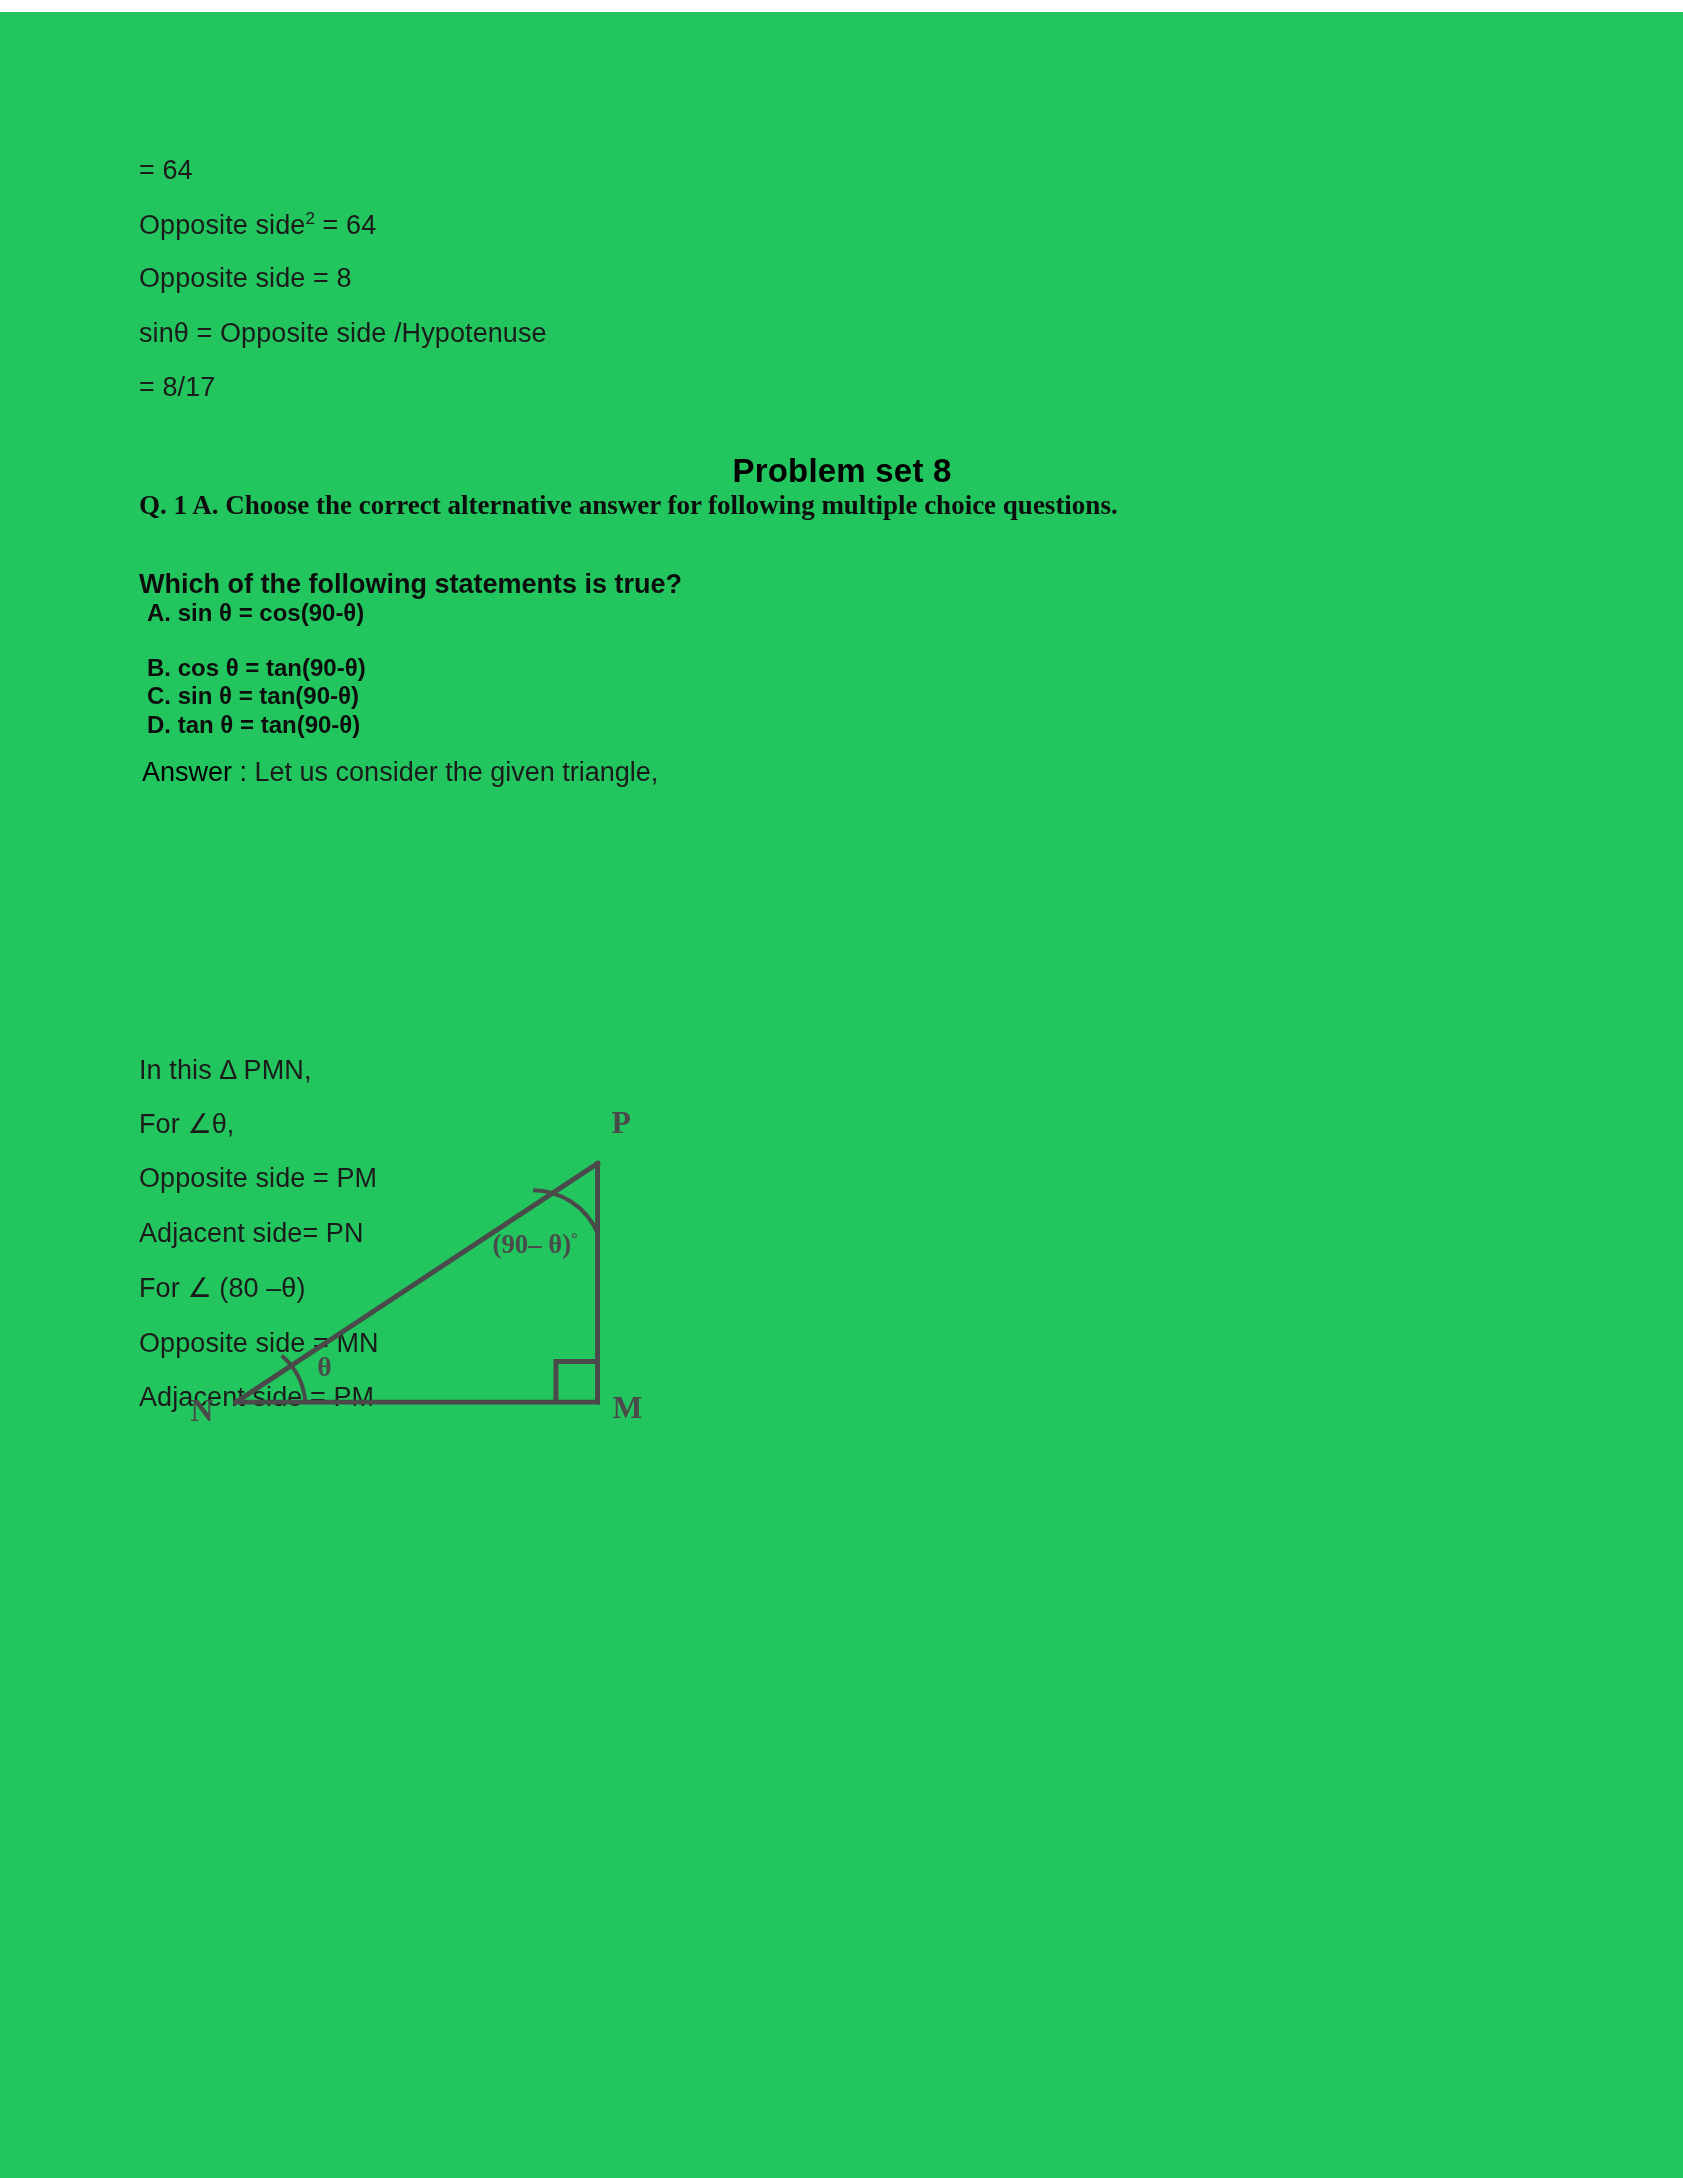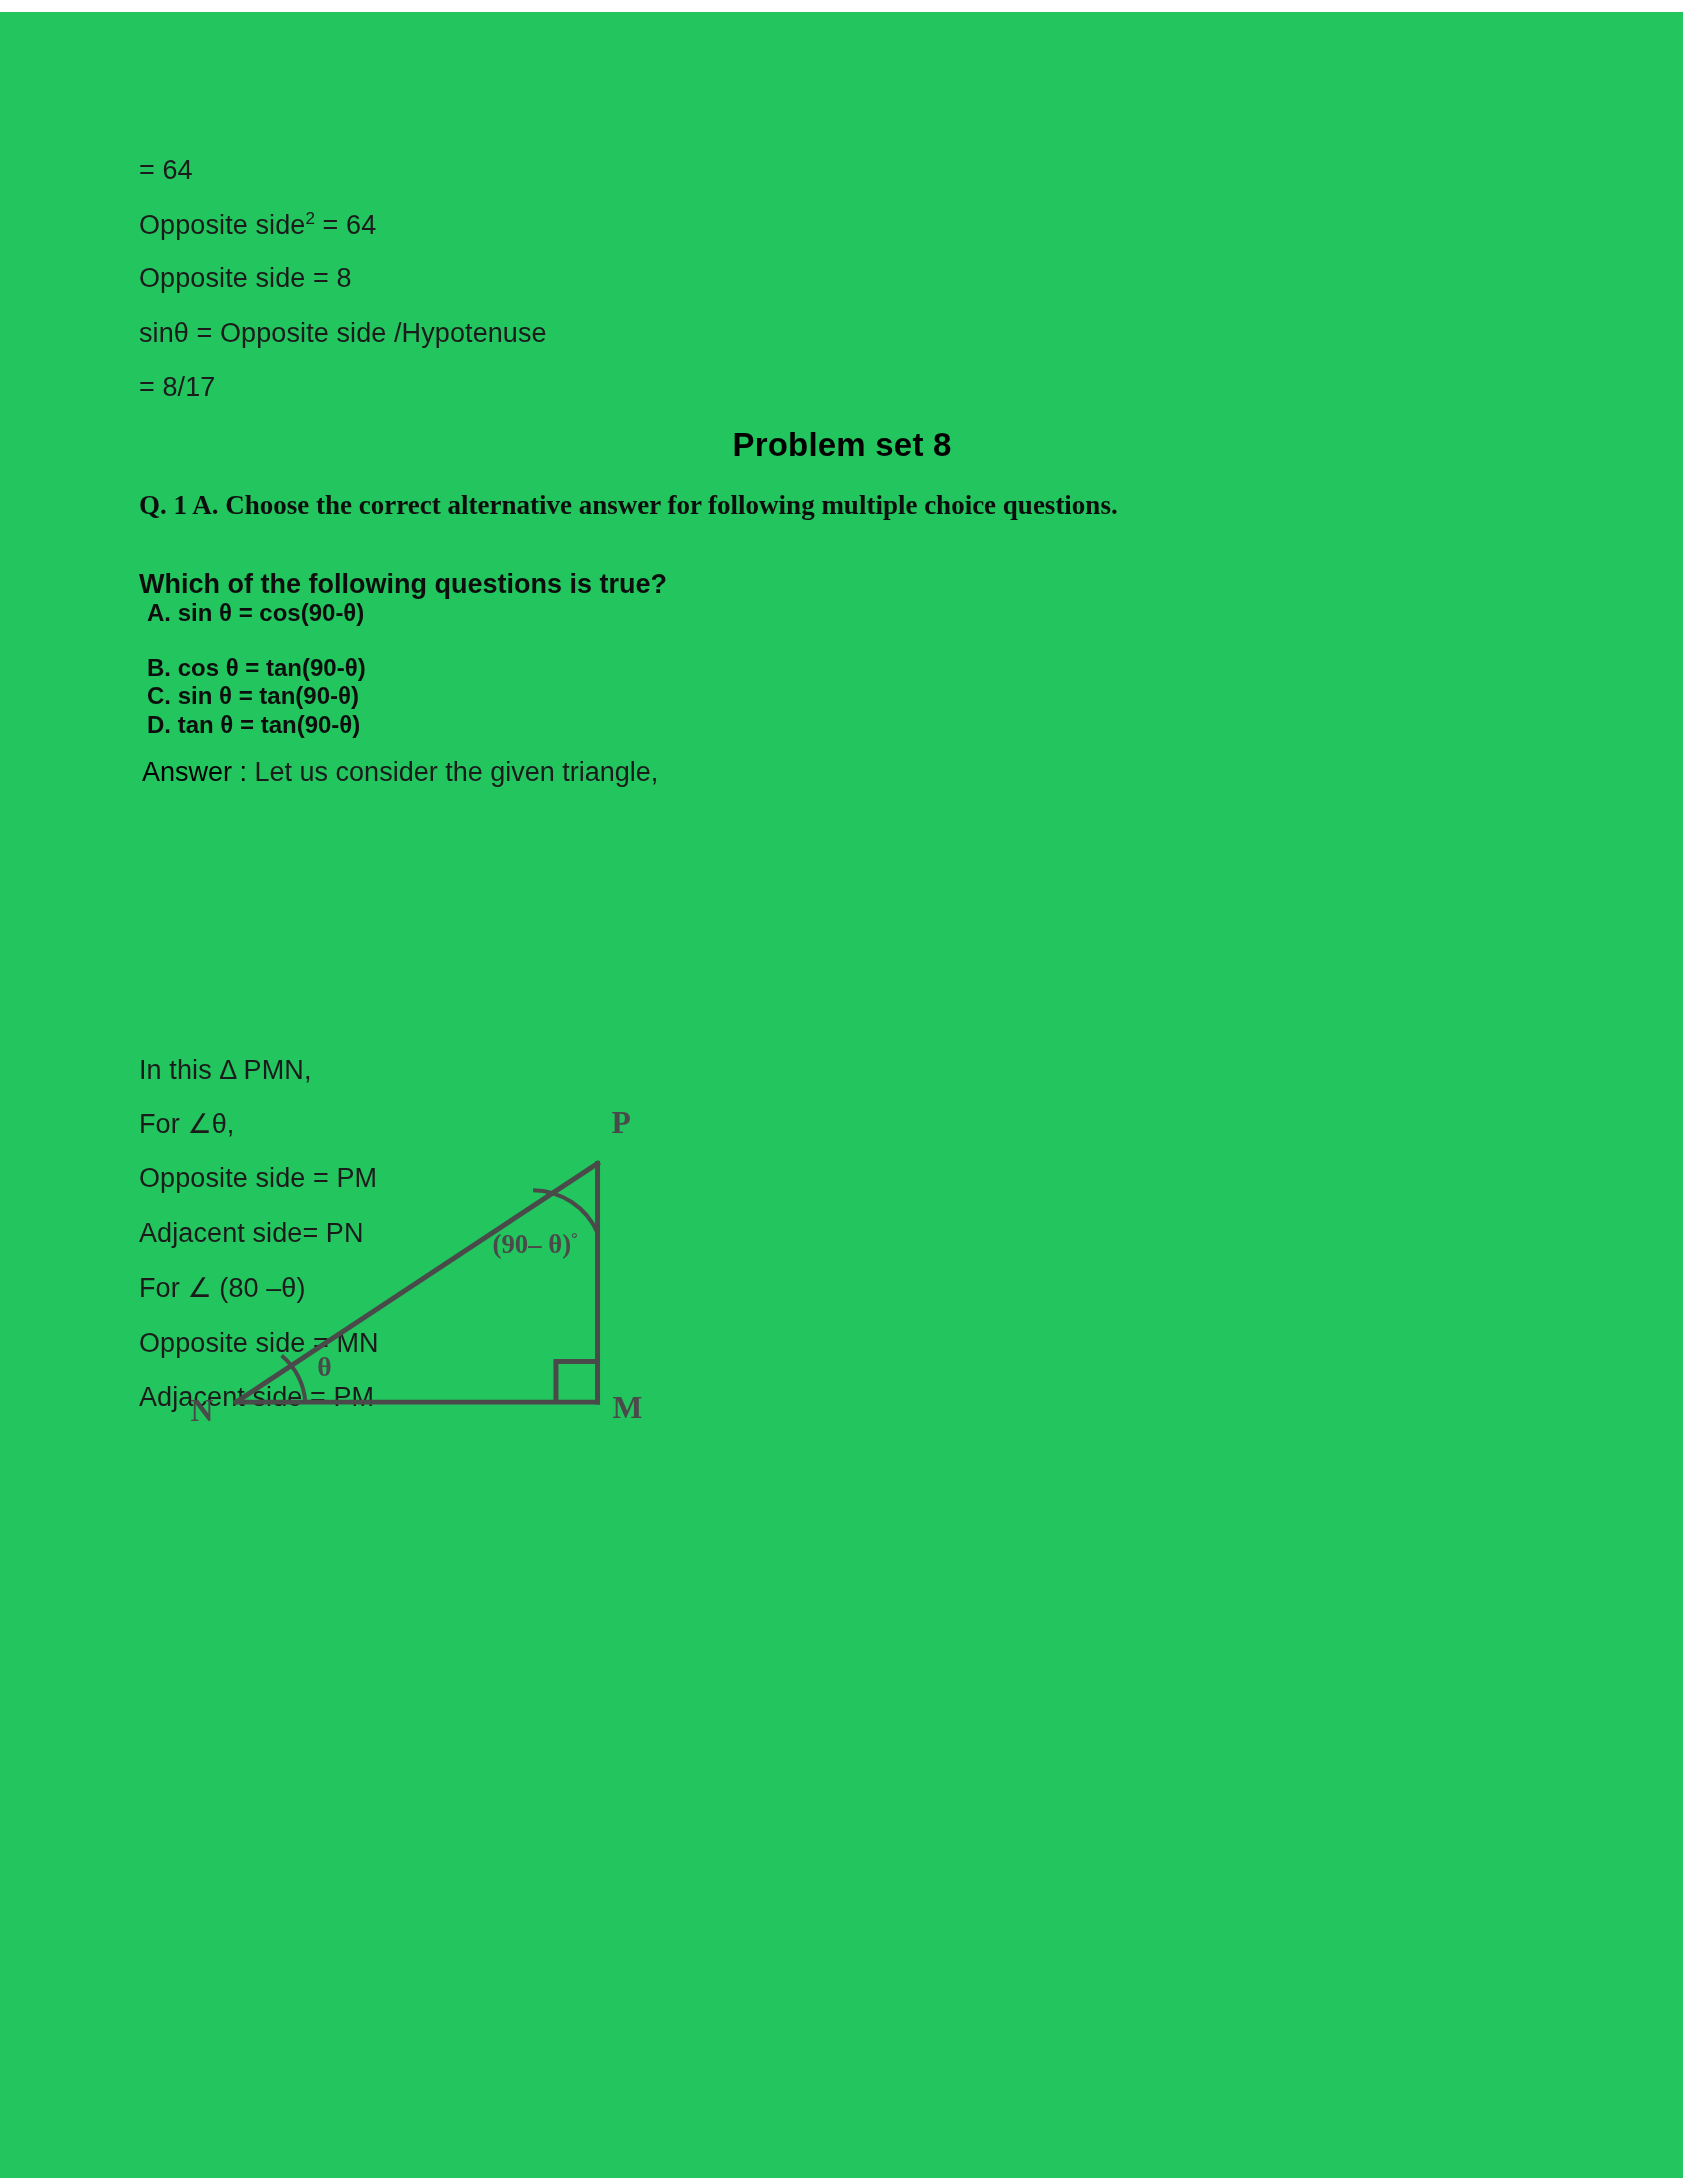--- a/index.html
+++ b/index.html
@@ -54,20 +54,21 @@
   
   .heading {
     position: absolute;
     left: 0;
     width: 1406px;
     text-align: center;
     font-size: 33px;
     font-weight: bold;
     color: #000;
     letter-spacing: 0.2px;
+    margin-top: 26px;
   }
 
   
   .qblock {
     position: absolute;
     left: 0;
     width: 1178px;
     font-size: 27px;
     font-weight: bold;
     line-height: 36px;
@@ -122,21 +123,21 @@
     <div class="row line" style="top:249px;">Opposite side = 8</div>
 
     <div class="row line" style="top:304px;">sinθ = Opposite side /Hypotenuse</div>
 
     <div class="row line" style="top:358px;">= 8/17</div>
 
     <div class="heading" style="top:414px;">Problem set 8</div>
 
     <div class="qblock" style="top:475px;font-family:Liberation Serif, serif;">Q. 1 A. Choose the correct alternative answer for following multiple choice questions.</div>
 
-    <div class="qblock" style="top:554px; width:990px;">Which of the following questions is true?</div>
+    <div class="qblock" style="top:554px; width:990px;">Which of the following statements is true?</div>
 
     <div class="optlist" style="top:583px;">A. sin θ = cos(90-θ)</div>
 
     <div class="optlist" style="top:638px;">B. cos θ = tan(90-θ)</div>
 
     <div class="optlist" style="top:666px;">C. sin θ = tan(90-θ)</div>
 
     <div class="optlist" style="top:695px;">D. tan θ = tan(90-θ)</div>
 
     <div class="answer-row" style="top:743px;"><span class="lbl">Answer :</span><span> Let us consider the given triangle,</span></div>

